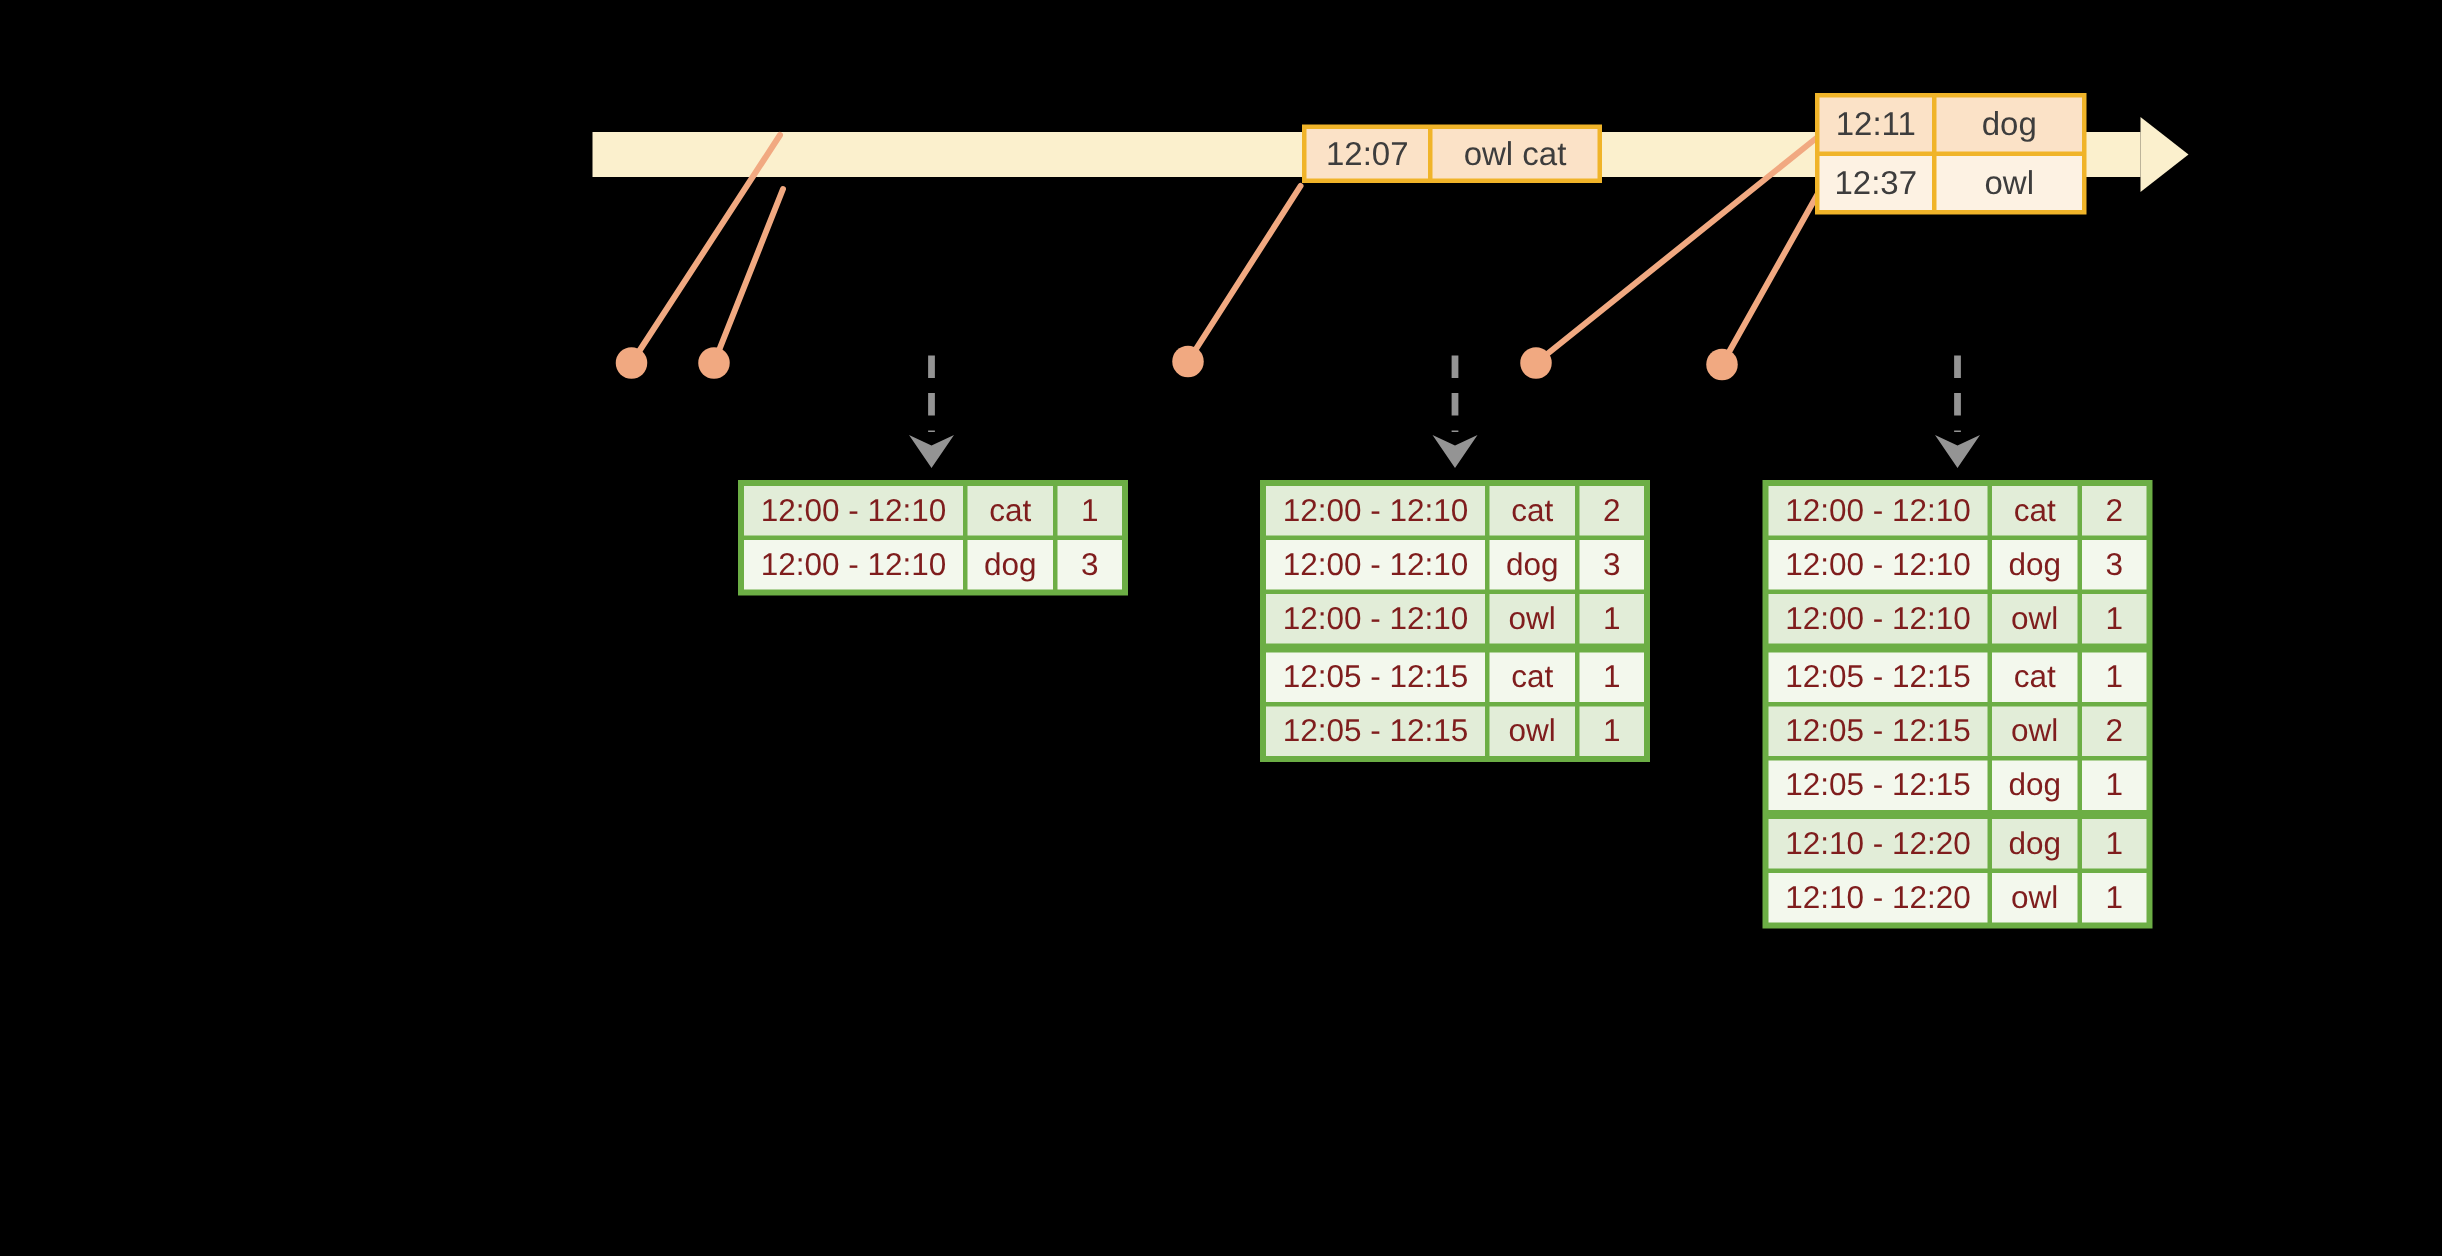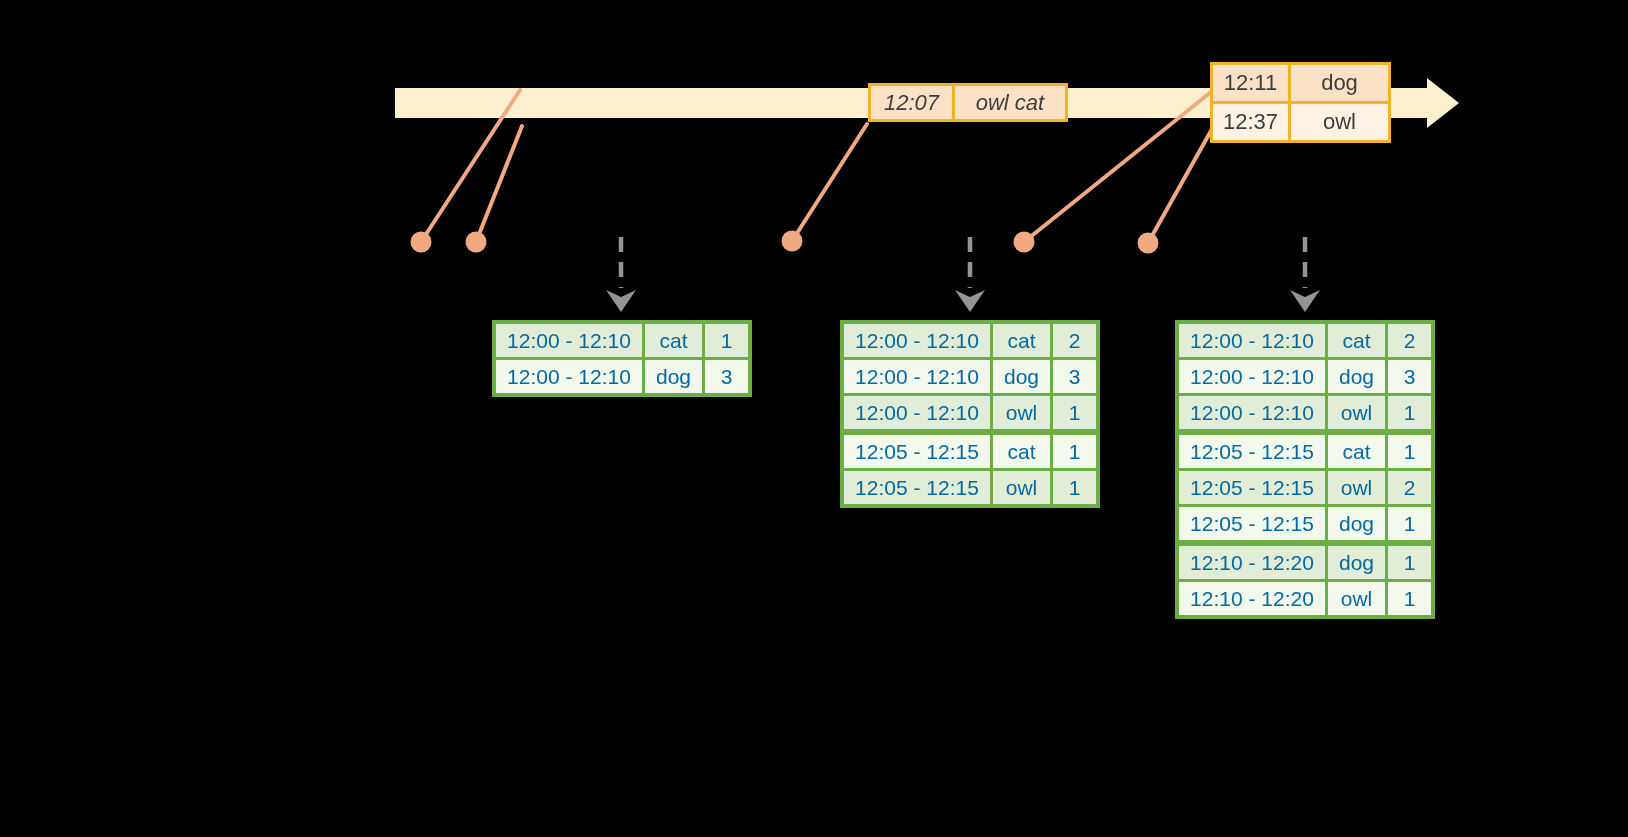--- a/index.html
+++ b/index.html
@@ -18,21 +18,21 @@
     position: absolute;
     background: #F0B429;
     padding: 3px;
     display: flex;
     flex-direction: column;
     row-gap: 3px;
     box-sizing: border-box;
   }
   .e-row { display: grid; column-gap: 3px; }
   .et-a .e-row { grid-template-columns: 85px 122px; }
-  .et-b .e-row { grid-template-columns: 81px 110px; font-style: italic; }
+  .et-b .e-row { grid-template-columns: 81px 110px; }
   .et-c .e-row { grid-template-columns: 75px 97px; }
   .e-cell {
     display: flex; align-items: center; justify-content: center;
     font-size: 22px; color: #3D3D3D;
   }
   .et-a .e-cell, .et-c .e-cell { height: 36px; }
   .et-b .e-cell { height: 33px; }
   .e-row:nth-child(odd) .e-cell { background: #FBE2C7; }
   .e-row:nth-child(even) .e-cell { background: #FDF2E3; }
 
@@ -45,21 +45,21 @@
     display: flex;
     flex-direction: column;
     row-gap: 3px;
     box-sizing: border-box;
   }
   .g-row { display: grid; grid-template-columns: 146px 57px 43px; column-gap: 3px; }
   .g-row.sep { margin-top: 3px; }
   .g-cell {
     height: 33px;
     display: flex; align-items: center; justify-content: center;
-    font-size: 21px; color: #0369a1;
+    font-size: 21px; color: #7f1d1d;
   }
   .g-row:nth-child(odd) .g-cell { background: #E2EDD8; }
   .g-row:nth-child(even) .g-cell { background: #F3F8ED; }
 </style>
 </head>
 <body>
 
 <div id="stage">
 
   <svg id="layer-svg" width="1628" height="837" viewBox="0 0 1628 837">

